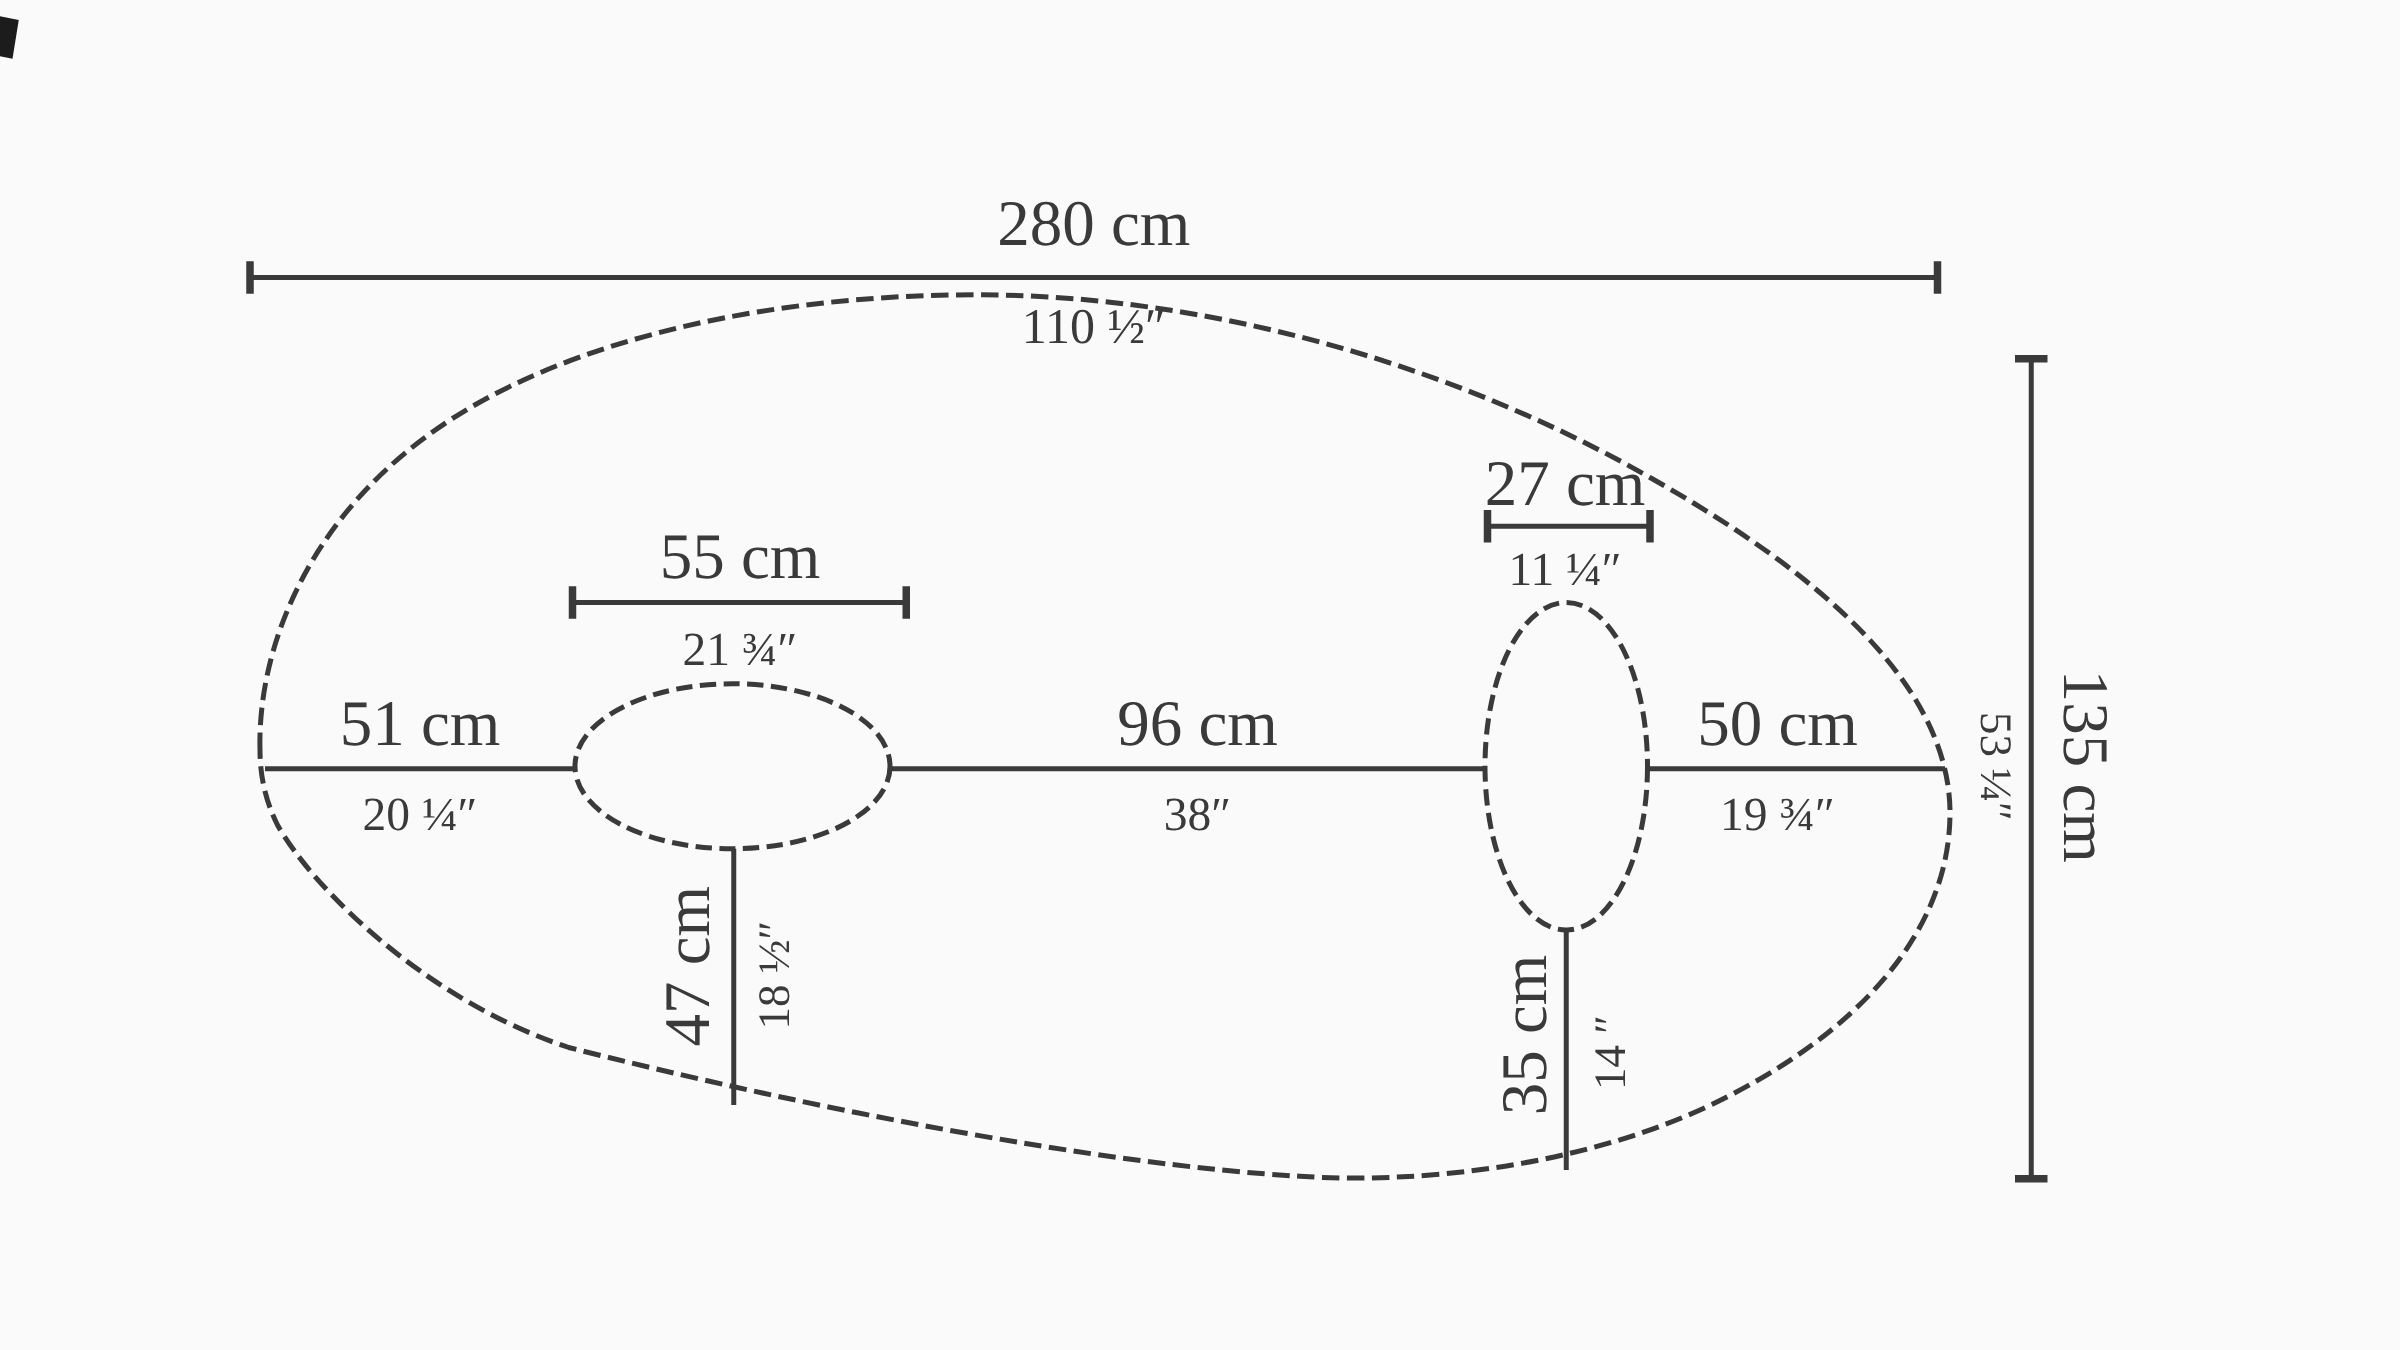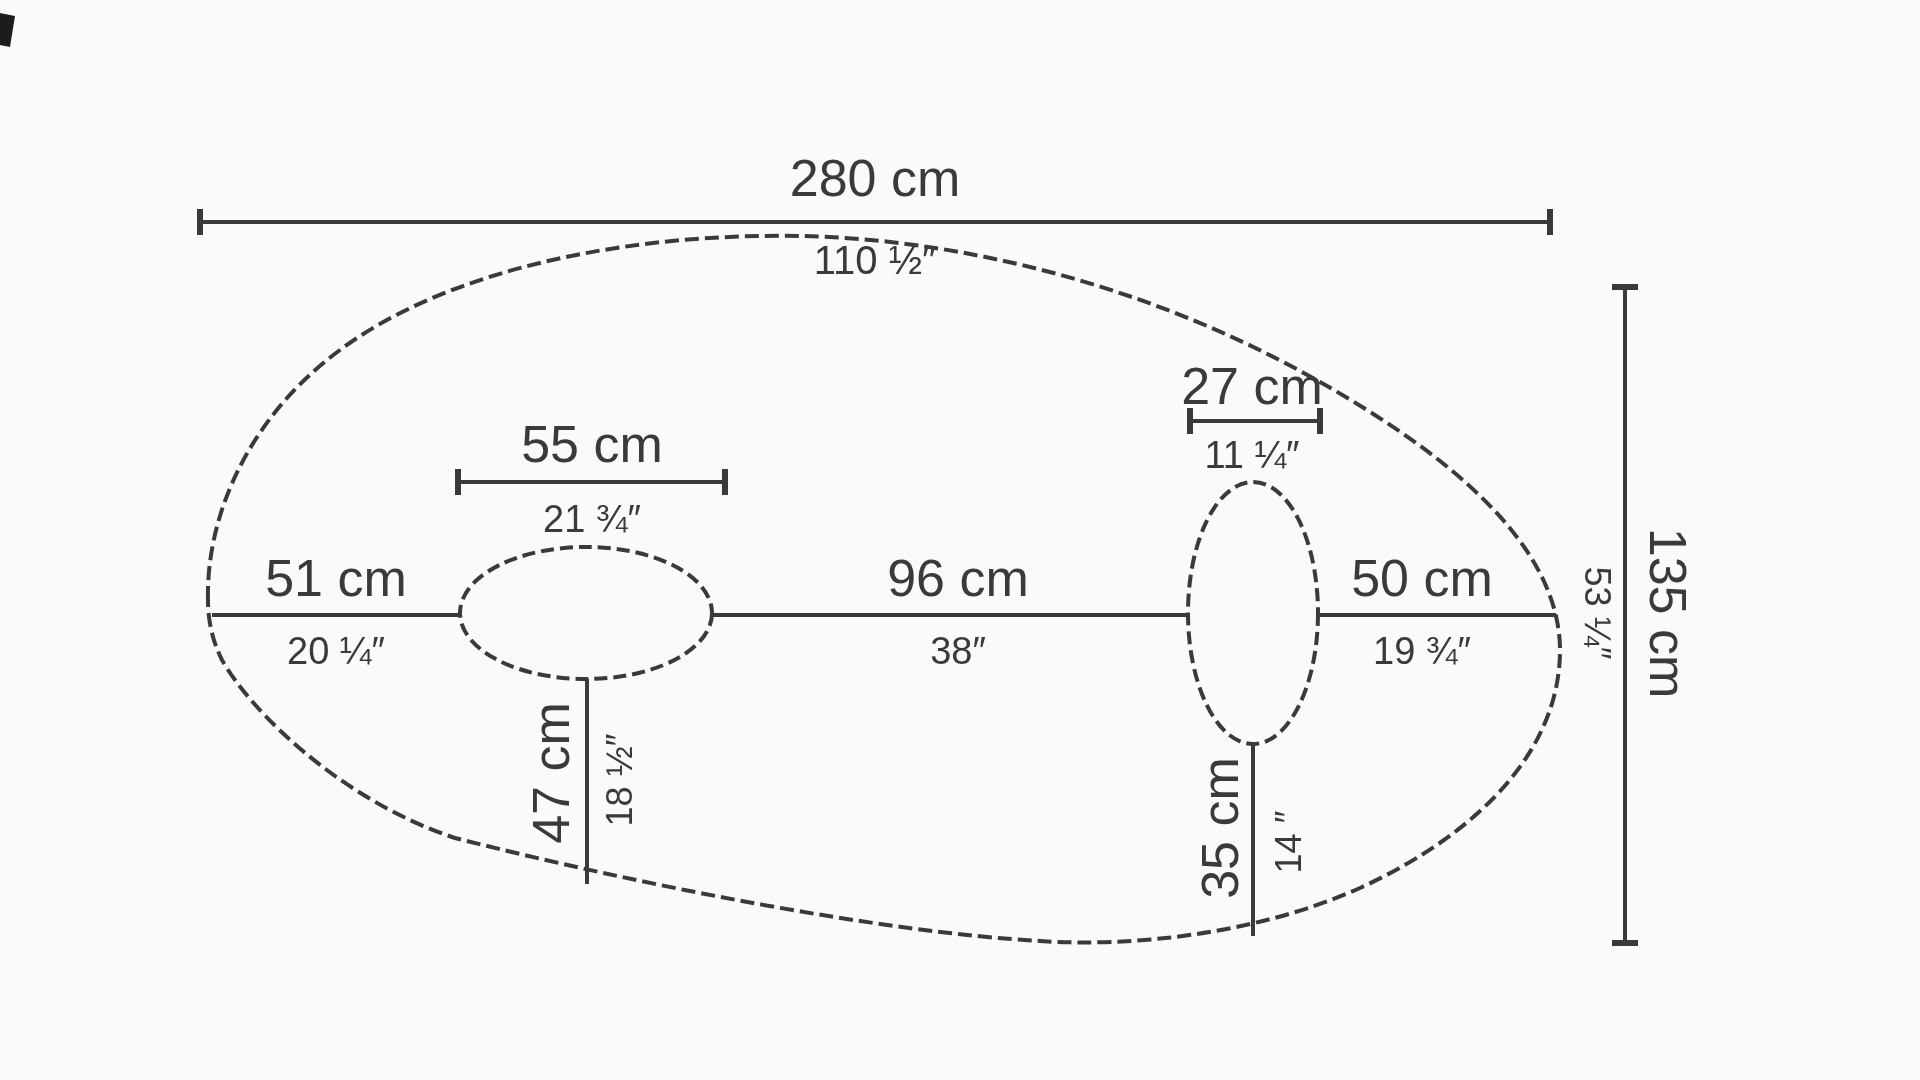--- a/index.html
+++ b/index.html
@@ -2,21 +2,21 @@
 <html style="--bg: #fafafa; --line: #3a3a3a; --text: #3a3a3a;"><head>
 <meta charset="utf-8">
 <style>
   :root{
     --bg:#fafafa;
     --line:#3a3a3a;
     --text:#3a3a3a;
   }
   html,body{margin:0;padding:0;background:var(--bg);}
   .stage{position:relative;width:1920px;height:1080px;background:var(--bg);overflow:hidden;
-         font-family:Liberation Sans, sans-serif;}
+         font-family:Liberation Serif, serif;}
   svg{display:block;}
   .outline{fill:none;stroke:var(--line);stroke-width:4;stroke-dasharray:14 6;}
   .hole{fill:var(--bg);stroke:var(--line);stroke-width:4;stroke-dasharray:13 6;}
   .ln{stroke:var(--line);stroke-width:4;fill:none;}
   .tick{stroke:var(--line);stroke-width:6;fill:none;}
   .lbl-cm{fill:var(--text);font-size:52px;}
   .lbl-in{fill:var(--text);font-size:38px;}
   .lbl-in-lg{fill:var(--text);font-size:40px;}
   .lbl-in-rot{fill:var(--text);font-size:36px;}
   text{text-anchor:middle;}

